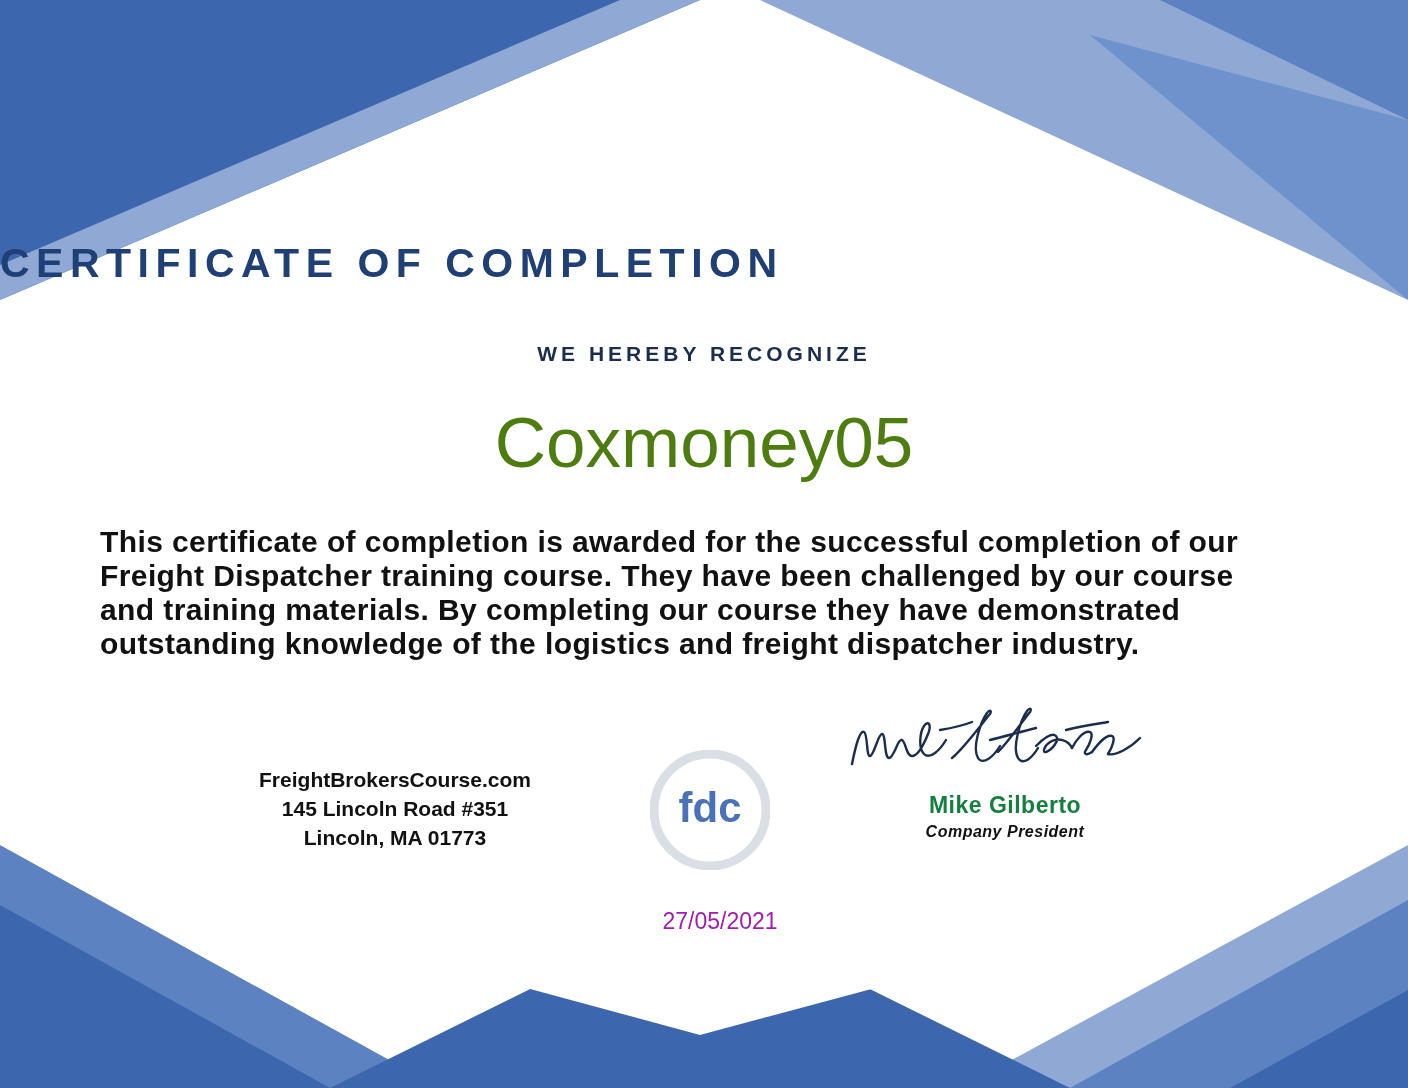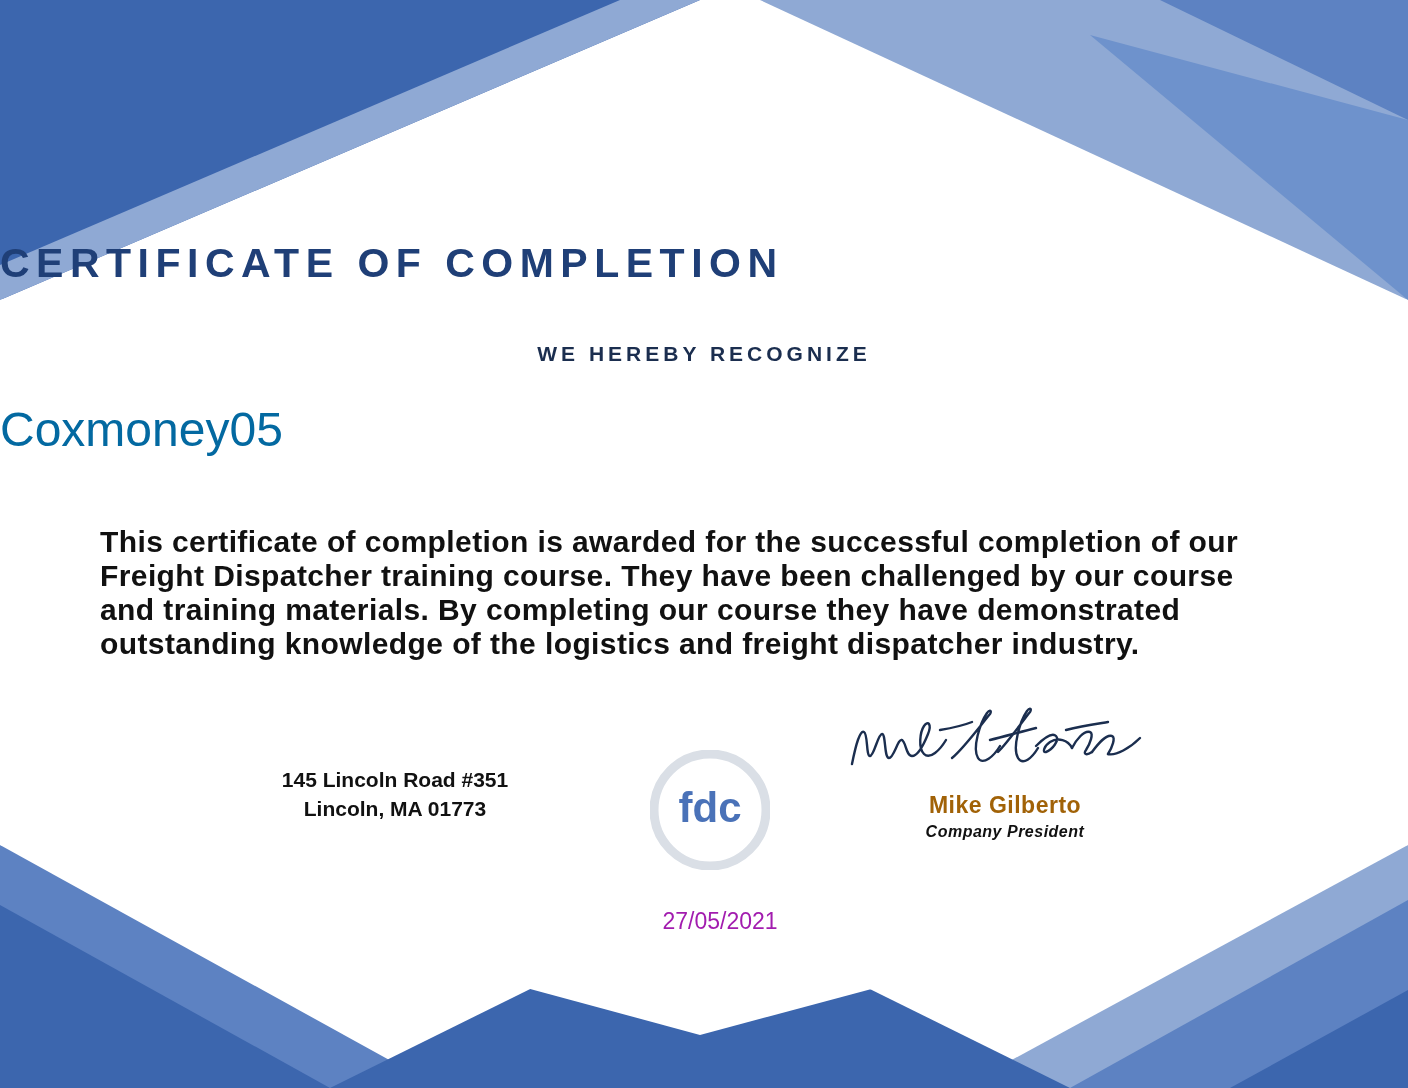--- a/index.html
+++ b/index.html
@@ -48,24 +48,24 @@
     font-size: 21px;
     font-weight: bold;
     letter-spacing: 4px;
     color: #1b2e4f;
   }
   .recipient {
     position: absolute;
     top: 402px;
     left: 0;
     width: 100%;
-    text-align: left;
-    font-size: 48px;
+    text-align: center;
+    font-size: 71px;
     font-weight: normal;
-    color: #0369a1;
+    color: #4d7c0f;
   }
   .body-text {
     position: absolute;
     top: 525px;
     left: 100px;
     width: 1195px;
     font-size: 30px;
     font-weight: bold;
     line-height: 34px;
     letter-spacing: 0.4px;
@@ -99,21 +99,21 @@
     width: 350px;
     text-align: center;
   }
   .signature-svg {
     display: block;
     margin: 0 auto;
   }
   .signer-name {
     font-size: 23px;
     font-weight: bold;
-    color: #a16207;
+    color: #15803d;
     letter-spacing: 0.5px;
     margin-top: 2px;
   }
   .signer-role {
     font-size: 16px;
     font-weight: bold;
     font-style: italic;
     color: #111111;
     letter-spacing: 0.5px;
     margin-top: 4px;
@@ -161,20 +161,21 @@
 
     <div class="title">CERTIFICATE OF COMPLETION</div>
 
     <div class="subtitle">WE HEREBY RECOGNIZE</div>
 
     <div class="recipient">Coxmoney05</div>
 
     <div class="body-text">This certificate of completion is awarded for the successful completion of our Freight Dispatcher training course. They have been challenged by our course and training materials. By completing our course they have demonstrated outstanding knowledge of the logistics and freight dispatcher industry.</div>
 
     <div class="address">
+      <div>FreightBrokersCourse.com</div>
       <div>145 Lincoln Road #351</div>
       <div>Lincoln, MA 01773</div>
     </div>
 
     <div class="logo">
       <svg width="120" height="120" viewBox="0 0 120 120">
         <circle cx="60" cy="60" r="56" fill="none" stroke="#dadfe6" stroke-width="9"></circle>
         <text x="60" y="72" text-anchor="middle" font-family="'Liberation Sans', sans-serif" font-size="42" font-weight="bold" fill="#4a72b8">fdc</text>
       </svg>
     </div>

